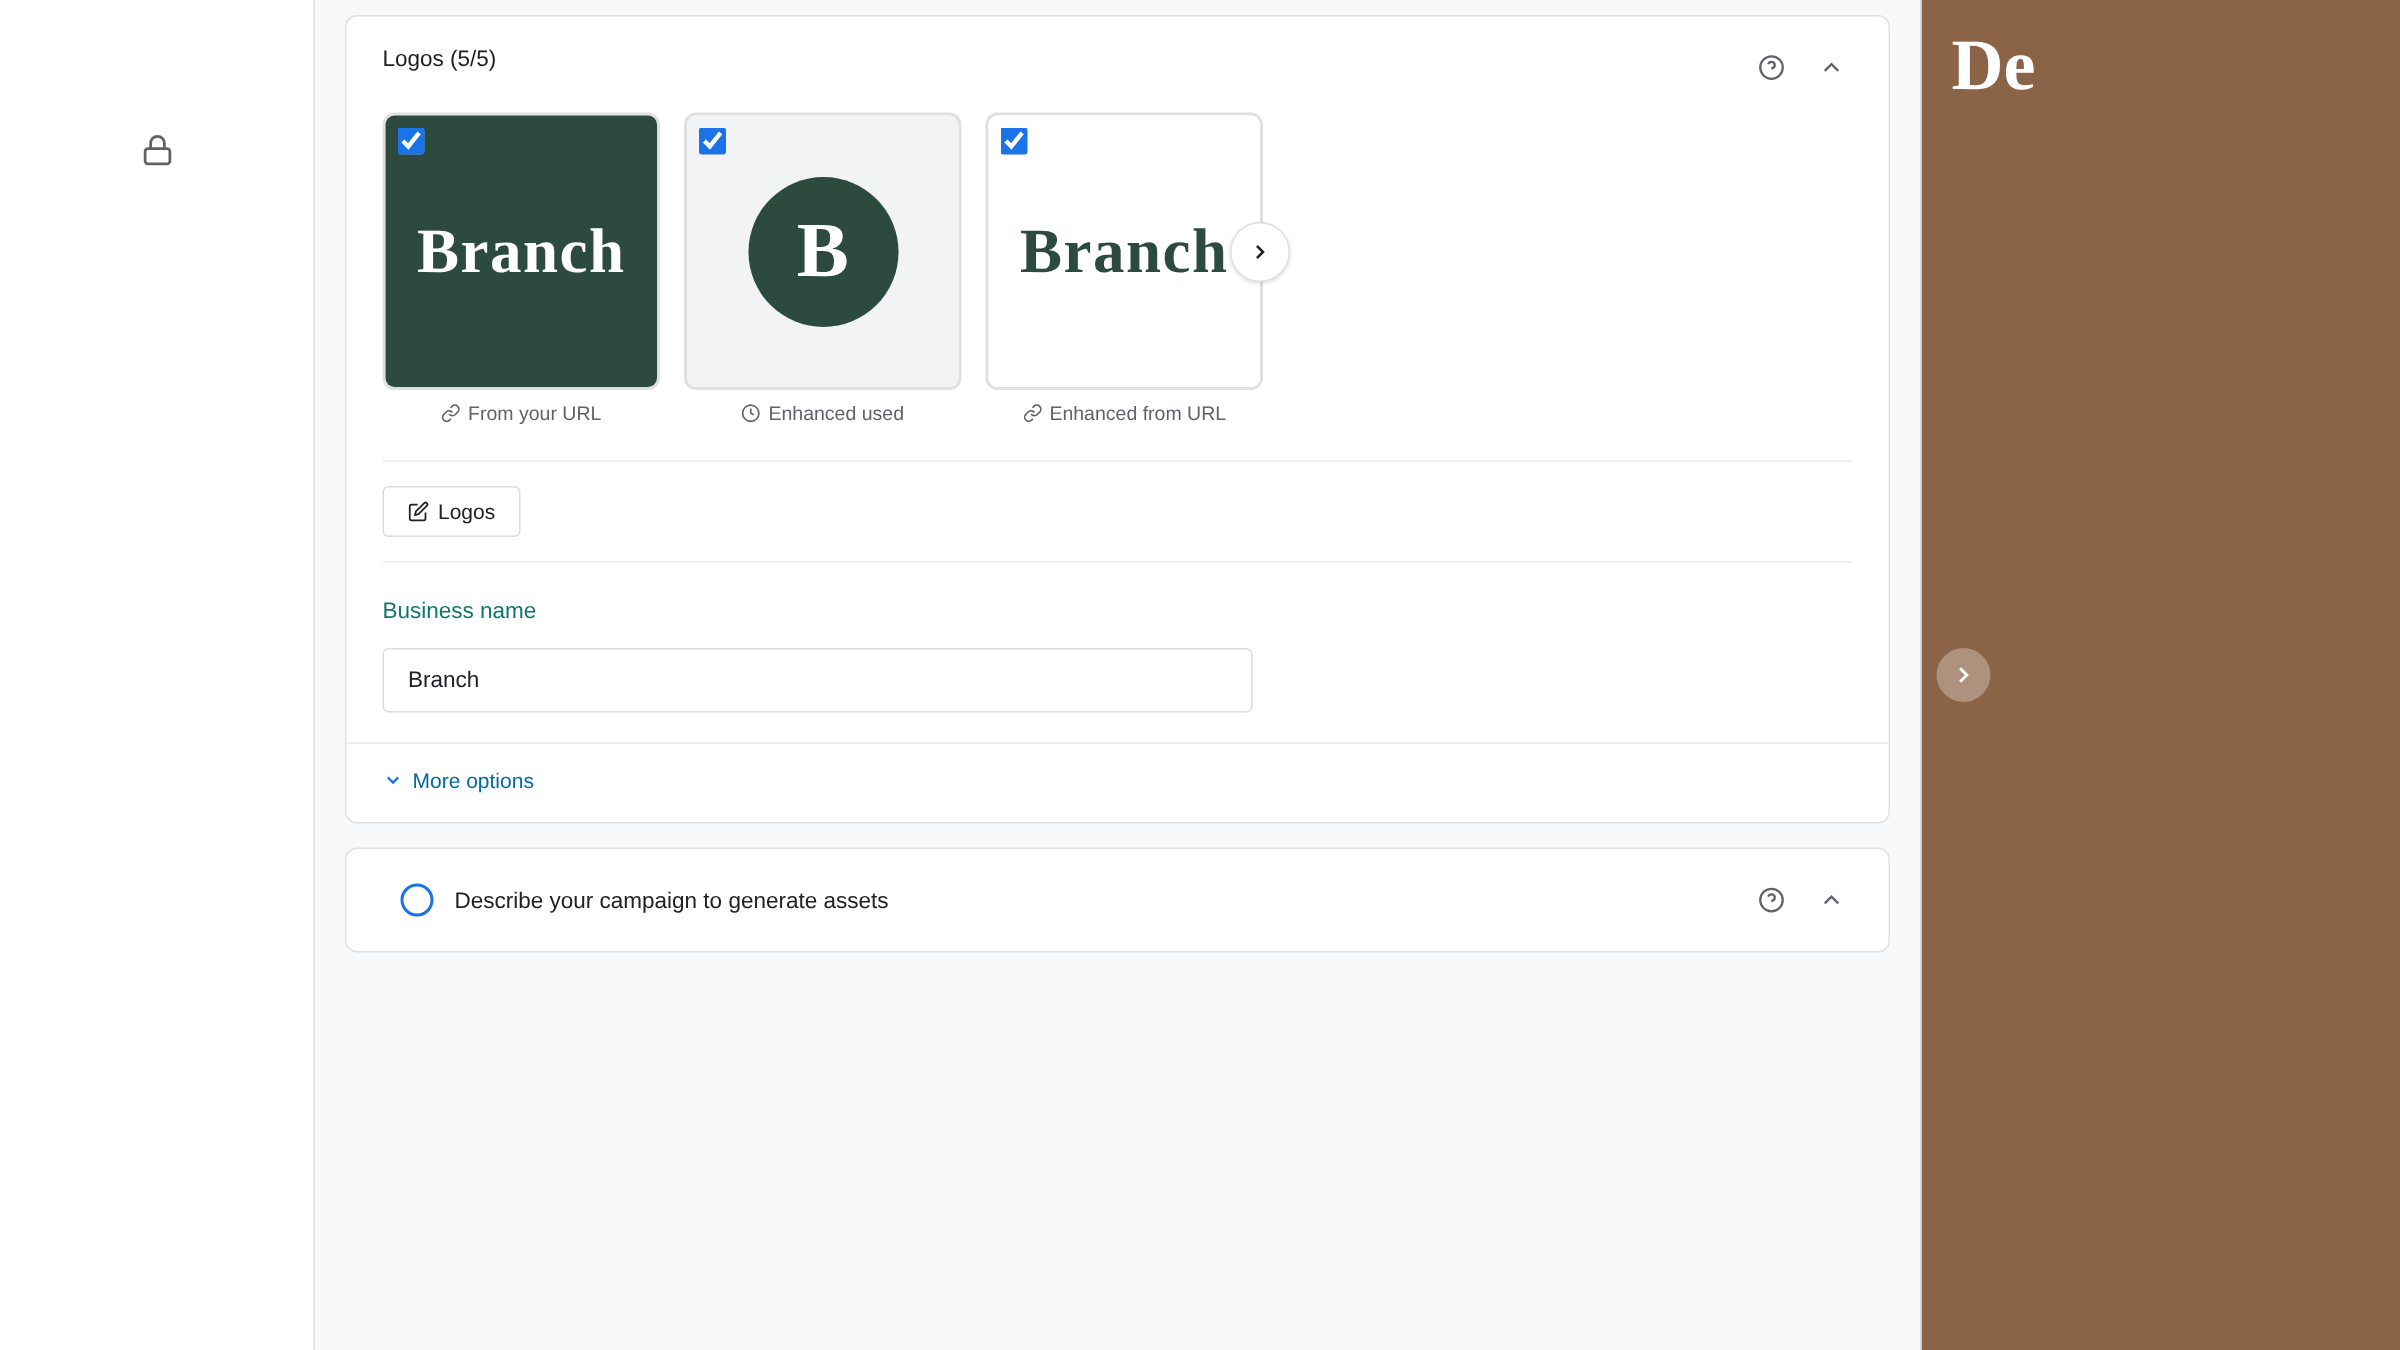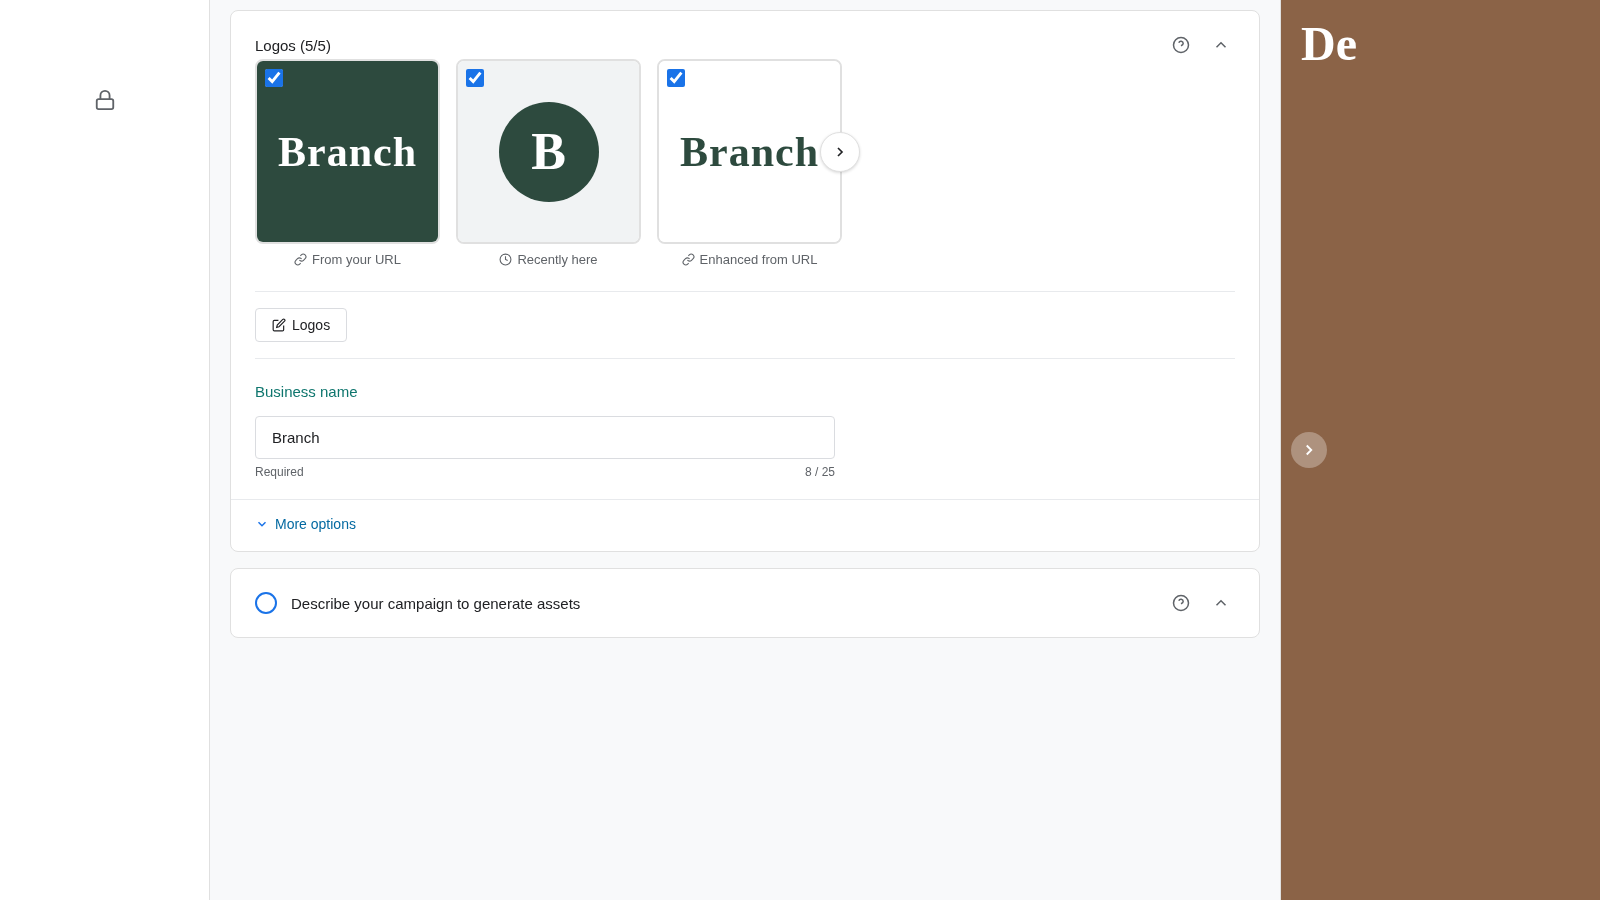--- a/index.html
+++ b/index.html
@@ -50,22 +50,23 @@
       border: 1px solid #e0e0e0;
     }
 
     
     .logos-section {
       padding: 20px 24px 24px 24px;
     }
 
     .section-header {
       display: flex;
-      align-items: center;
+      align-items: flex-start;
       justify-content: space-between;
+      margin-bottom: 16px;
     }
 
     .section-title {
       font-size: 15px;
       font-weight: 500;
       color: #202124;
     }
 
     .section-header-icons {
       display: flex;
@@ -295,20 +296,21 @@
       border: 1px solid #e0e0e0;
       display: flex;
       align-items: center;
       justify-content: space-between;
     }
 
     .describe-left {
       display: flex;
       align-items: center;
       gap: 14px;
+      margin-left: 12px;
     }
 
     .describe-circle {
       width: 22px;
       height: 22px;
       border-radius: 50%;
       border: 2px solid #1a73e8;
       flex-shrink: 0;
     }
 
@@ -455,21 +457,21 @@
                 <div class="branch-icon-circle">
                   <span class="branch-icon-letter">B</span>
                 </div>
               </div>
             </div>
             <div class="logo-card-label">
               <svg width="13" height="13" viewBox="0 0 24 24" fill="none" stroke="#5f6368" stroke-width="2">
                 <circle cx="12" cy="12" r="10"></circle>
                 <polyline points="12 6 12 12 16 14"></polyline>
               </svg>
-              <span>Recently here</span>
+              <span>Enhanced used</span>
             </div>
           </div>
 
           <div style="position:relative;">
             <div class="logo-card white-bg">
               <input type="checkbox" class="logo-card-checkbox" checked="" style="">
               <div class="logo-card-inner">
                 <span class="branch-text-dark">Branch</span>
               </div>
               <div class="next-arrow-btn">
@@ -501,24 +503,20 @@
         </svg>
         <span>Logos</span>
       </button>
     </div>
 
     <hr class="divider">
 
     <div class="business-name-section">
       <div class="business-name-label">Business name</div>
       <input type="text" class="business-name-input" value="Branch" placeholder="Branch" style="">
-      <div class="input-meta">
-        <span class="input-required">Required</span>
-        <span class="input-count">8 / 25</span>
-      </div>
     </div>
 
     <div class="more-options-section">
       <button class="more-options-btn">
         <svg width="14" height="14" viewBox="0 0 24 24" fill="none" stroke="#1a73e8" stroke-width="2.5">
           <polyline points="6 9 12 15 18 9"></polyline>
         </svg>
         <span>More options</span>
       </button>
     </div>

